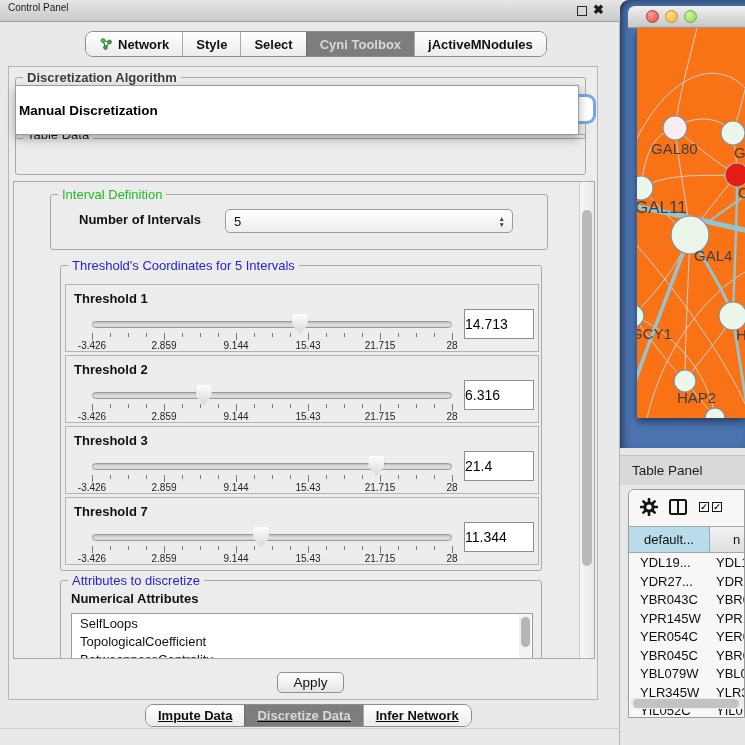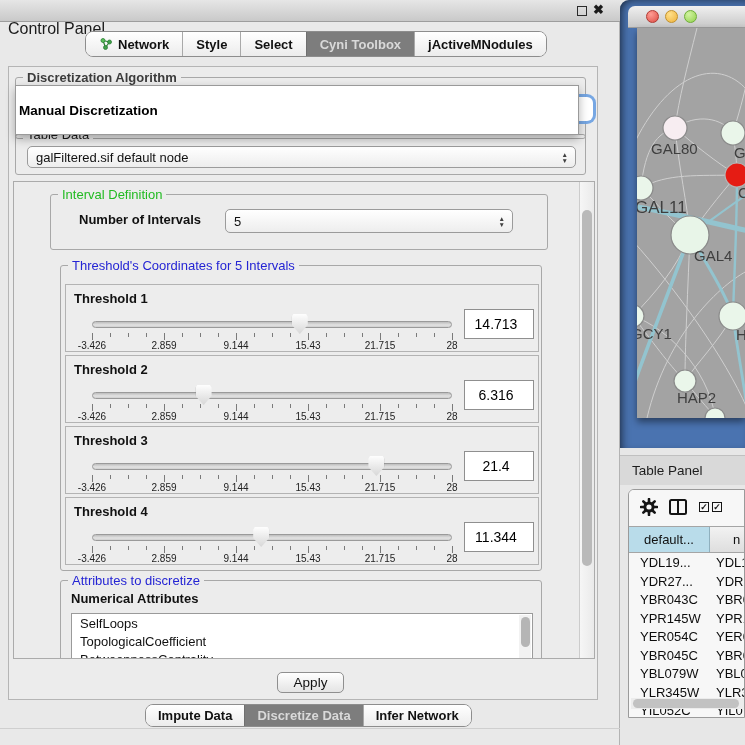--- a/index.html
+++ b/index.html
@@ -3,34 +3,34 @@
 <meta charset="utf-8">
 <style>
   * { margin:0; padding:0; box-sizing:border-box; }
   html,body { width:745px; height:745px; overflow:hidden;
     font-family:"Liberation Sans", sans-serif; background:#e7e7e7; }
   
   #control-window { position:absolute; left:0; top:0; width:620px; height:745px;
     background:#e9e9e9; border-right:1px solid #b3b3b3; }
   #cp-titlebar { position:absolute; left:0; top:0; width:620px; height:22px;
     background:linear-gradient(#e6e6e6,#c9c9c9); border-bottom:1px solid #9d9d9d; }
-  #cp-title { position:absolute; left:8px; top:20px; font-size:16px; color:#1b1b1b; }
+  #cp-title { position:absolute; left:8px; top:2px; font-size:10px; color:#1b1b1b; }
   #float-ic { position:absolute; left:577px; top:6px; width:10px; height:10px;
     border:1.6px solid #2b2b2b; background:transparent; }
   #close-ic { position:absolute; left:593px; top:2px; font-size:13px; font-weight:700; color:#1b1b1b; }
   
   .seg-bar { position:absolute; display:flex; height:26px; border:1px solid #8d8d8d;
     border-radius:8px; overflow:hidden; background:#fff; }
   .seg { display:flex; align-items:center; gap:5px; padding:0 13px; font-size:13px;
     font-weight:700; color:#111; background:linear-gradient(#ffffff,#ececec);
     border-left:1px solid #a9a9a9; white-space:nowrap; }
   .seg:first-child { border-left:none; }
   .seg.sel { background:#7d7d7d; color:#d9d9d9; border-left-color:#6f6f6f; }
   #top-tabs { left:85px; top:31px; }
-  #bottom-tabs { left:145px; top:704px; height:23px; }
+  #bottom-tabs { left:145px; top:704px; height:23px;text-decoration:underline; }
   #bottom-tabs .seg { padding:0 12px; font-size:13px; }
   #cp-bottom-line { position:absolute; left:0; top:728px; width:620px; height:1px; background:#cfcfcf; }
   
   #outer-panel { position:absolute; left:8px; top:66px; width:590px; height:634px;
     background:#ececec; border:1px solid #b5b5b5; }
   .groupbox { position:absolute; border:1px solid #a8a8a8; border-radius:3px; }
   .group-title { position:absolute; top:-8px; left:7px; background:#ececec; padding:0 4px;
     font-size:13px; white-space:nowrap; }
   
   #algo-combo-sliver { position:absolute; left:552px; top:30px; width:32px; height:24px;
@@ -66,21 +66,21 @@
     clip-path:polygon(10% 0,90% 0,100% 14%,100% 55%,50% 100%,0 55%,0 14%);
     filter:drop-shadow(0 0 1px #878787); }
   .ticks { position:absolute; left:0; top:48px; width:100%; height:8px; }
   .tick { position:absolute; width:1px; background:#7a7a7a; top:0; }
   .tick.minor { height:4px; }
   .tick.major { height:7px; }
   .ticklabels { position:absolute; left:0; top:55px; width:100%; height:11px; }
   .ticklabels span { position:absolute; width:44px; text-align:center; font-size:10px;
     font-weight:400; color:#222; }
   .val-box { position:absolute; left:398px; top:24px; width:70px; height:30px; background:#fff;
-    border:1px solid #8f8f8f; font-size:14px; color:#000; text-align:center;
+    border:1px solid #8f8f8f; font-size:14px; color:#000; text-align:left;
     line-height:28px; padding-right:6px; }
   
   .attr-list { position:absolute; left:10px; top:32px; width:462px; height:70px; background:#fff;
     border:1px solid #9a9a9a; overflow:hidden; }
   .attr-item { font-size:13px; color:#111; padding:1.5px 0 1.5px 8px; white-space:nowrap; }
   #attr-vscroll { position:absolute; right:1px; top:1px; width:12px; height:66px; background:#f2f2f2; }
   #attr-vscroll .thumb-v { position:absolute; left:1.5px; top:2px; width:9px; height:30px;
     background:#b5b5b5; border-radius:5px; }
   
   #apply-btn { position:absolute; left:268px; top:605px; width:67px; height:21px;
@@ -93,21 +93,21 @@
   #net-titlebar { position:absolute; left:8px; top:6px; width:117px; height:22px;
     border-top-left-radius:7px; background:linear-gradient(#f0f0f0,#c8c8c8);
     border-bottom:1px solid #9e9e9e; }
   .light { position:absolute; top:4px; width:13px; height:13px; border-radius:50%; }
   #light-close { left:18px; background:radial-gradient(circle at 35% 30%,#ff9d94,#dd4e45);
     border:1px solid #b13a33; }
   #light-min { left:37px; background:radial-gradient(circle at 35% 30%,#ffe08a,#eeb23c);
     border:1px solid #c2912c; }
   #light-zoom { left:56px; background:radial-gradient(circle at 35% 30%,#d2f3a1,#92d14d);
     border:1px solid #6fae37; }
-  #net-canvas { position:absolute; left:17px; top:28px; width:108px; height:390px; background:#a3a3a3;
+  #net-canvas { position:absolute; left:17px; top:28px; width:108px; height:390px; background:#f97316;
     box-shadow:0 4px 7px rgba(0,0,0,.45); overflow:hidden; }
   #table-titlebar { position:absolute; left:620px; top:455px; width:125px; height:30px;
     background:#d9d9d9; border-top:1px solid #c0c0c0; }
   #table-title { position:absolute; left:12px; top:7px; font-size:13.5px; color:#1c1c1c; }
   #table-window { position:absolute; left:628px; top:489px; width:117px; height:229px;
     background:#f7f7f7; border:1px solid #9a9a9a; border-top-left-radius:6px; overflow:hidden; }
   #tbl-toolbar { position:absolute; left:0; top:0; width:100%; height:36px; background:#f7f7f7; }
   #tbl-header { position:absolute; left:0; top:36px; width:160px; height:27px;
     background:linear-gradient(#f2f2f2,#dedede); border-top:1px solid #a5a5a5;
     border-bottom:1px solid #a5a5a5; }
@@ -166,24 +166,20 @@
     </div>
 
     <div id="algo-combo-sliver"></div>
 
     <div id="algo-popup">
       <div class="popup-opt" id="popup-opt1">Manual Discretization</div>
     </div>
 
     <div class="groupbox" style="left:6px; top:67px; width:571px; height:41px;">
       <span class="group-title" style="color:#1a1a1a;">Table Data</span>
-      <div class="combo" style="left:11px; top:11px; width:549px; height:22px;">
-        <span>galFiltered.sif default node</span>
-        <span class="arrows">▲<br>▼</span>
-      </div>
     </div>
 
     <div id="scroll-panel">
 
       <div class="groupbox" style="left:36px; top:12px; width:498px; height:56px;">
         <span class="group-title" style="color:#22bb22;">Interval Definition</span>
         <span style="position:absolute; left:28px; top:17px; font-size:13px; font-weight:700; color:#111;">Number of Intervals</span>
         <div class="combo" style="left:174px; top:14px; width:288px; height:24px;">
           <span>5</span>
           <span class="arrows">▲<br>▼</span>
@@ -301,21 +297,21 @@
               <span style="left: 76px;">2.859</span>
               <span style="left: 148px;">9.144</span>
               <span style="left: 220px;">15.43</span>
               <span style="left: 292px;">21.715</span>
               <span style="left: 364px;">28</span>
             </div>
           <div class="val-box">21.4</div>
         </div>
 
         <div class="thr-panel" style="top:231px;">
-          <span class="thr-label">Threshold 4</span>
+          <span class="thr-label">Threshold 7</span>
           <div class="track"></div>
           <div class="thumb" style="left: 187.197px;"></div>
           <div class="ticks">
               <div class="tick major" style="left: 26px;"></div>
               <div class="tick minor" style="left: 44px;"></div>
               <div class="tick minor" style="left: 62px;"></div>
               <div class="tick minor" style="left: 80px;"></div>
               <div class="tick major" style="left: 98px;"></div>
               <div class="tick minor" style="left: 116px;"></div>
               <div class="tick minor" style="left: 134px;"></div>

